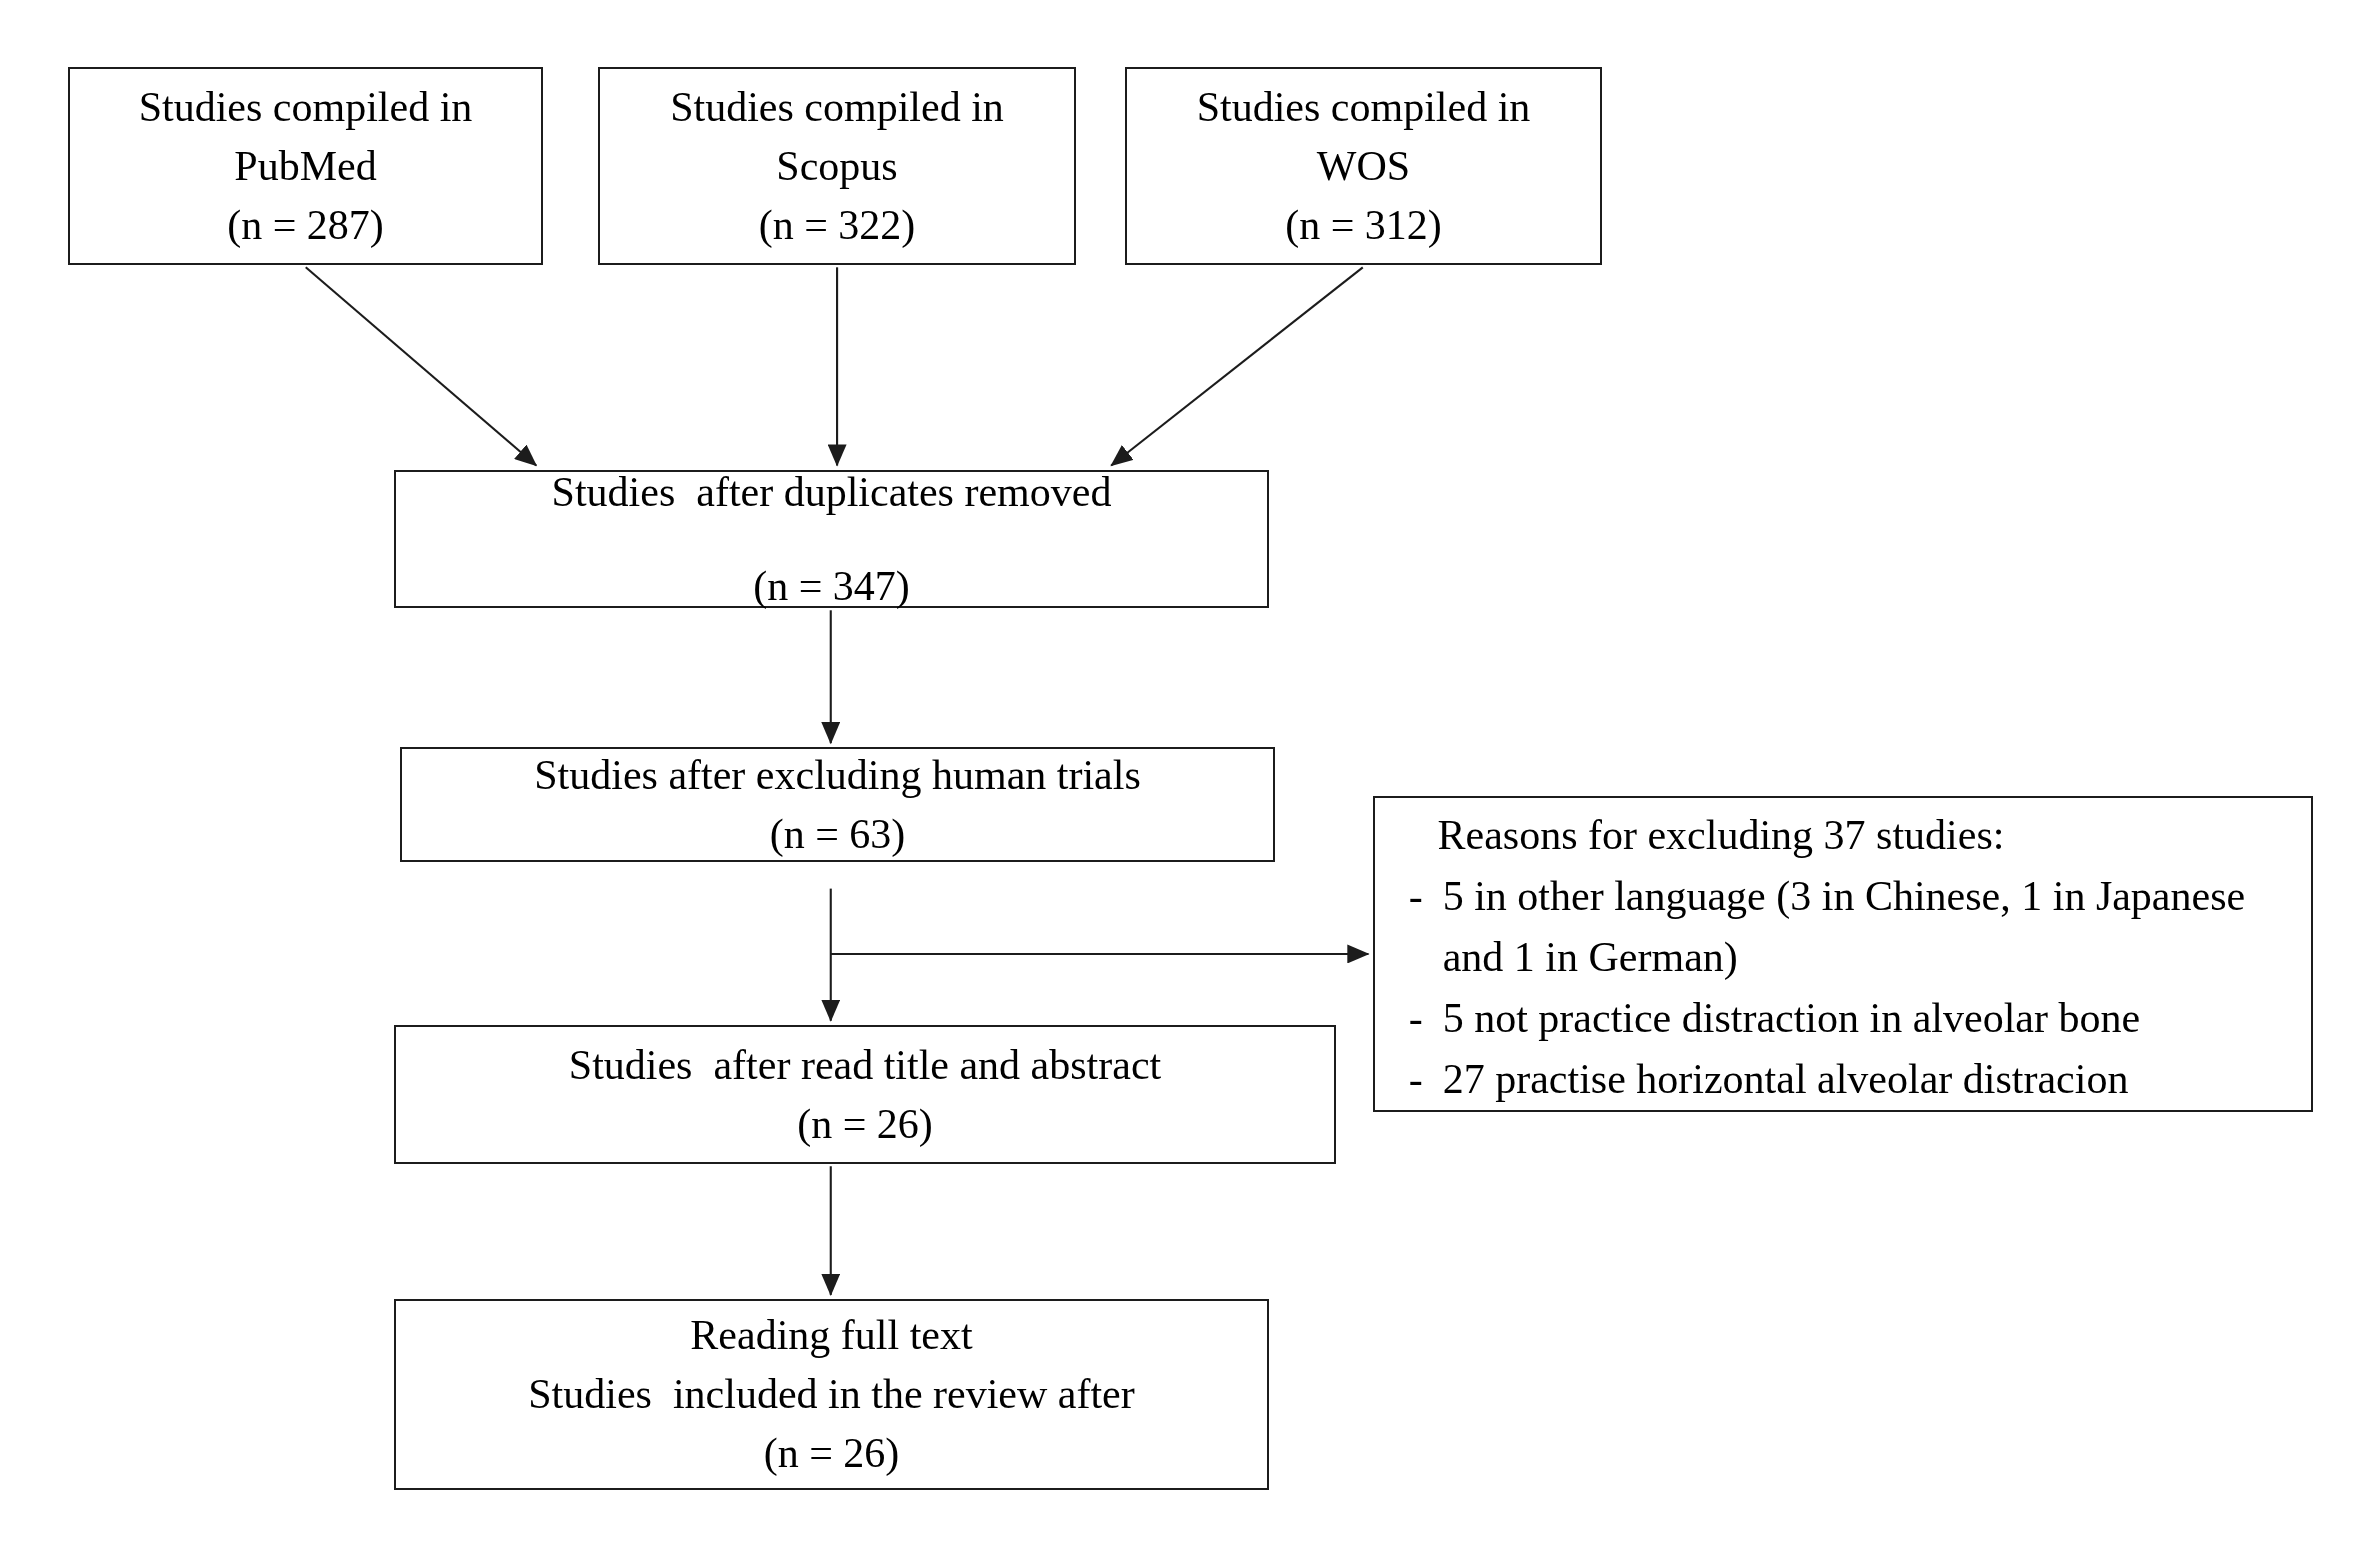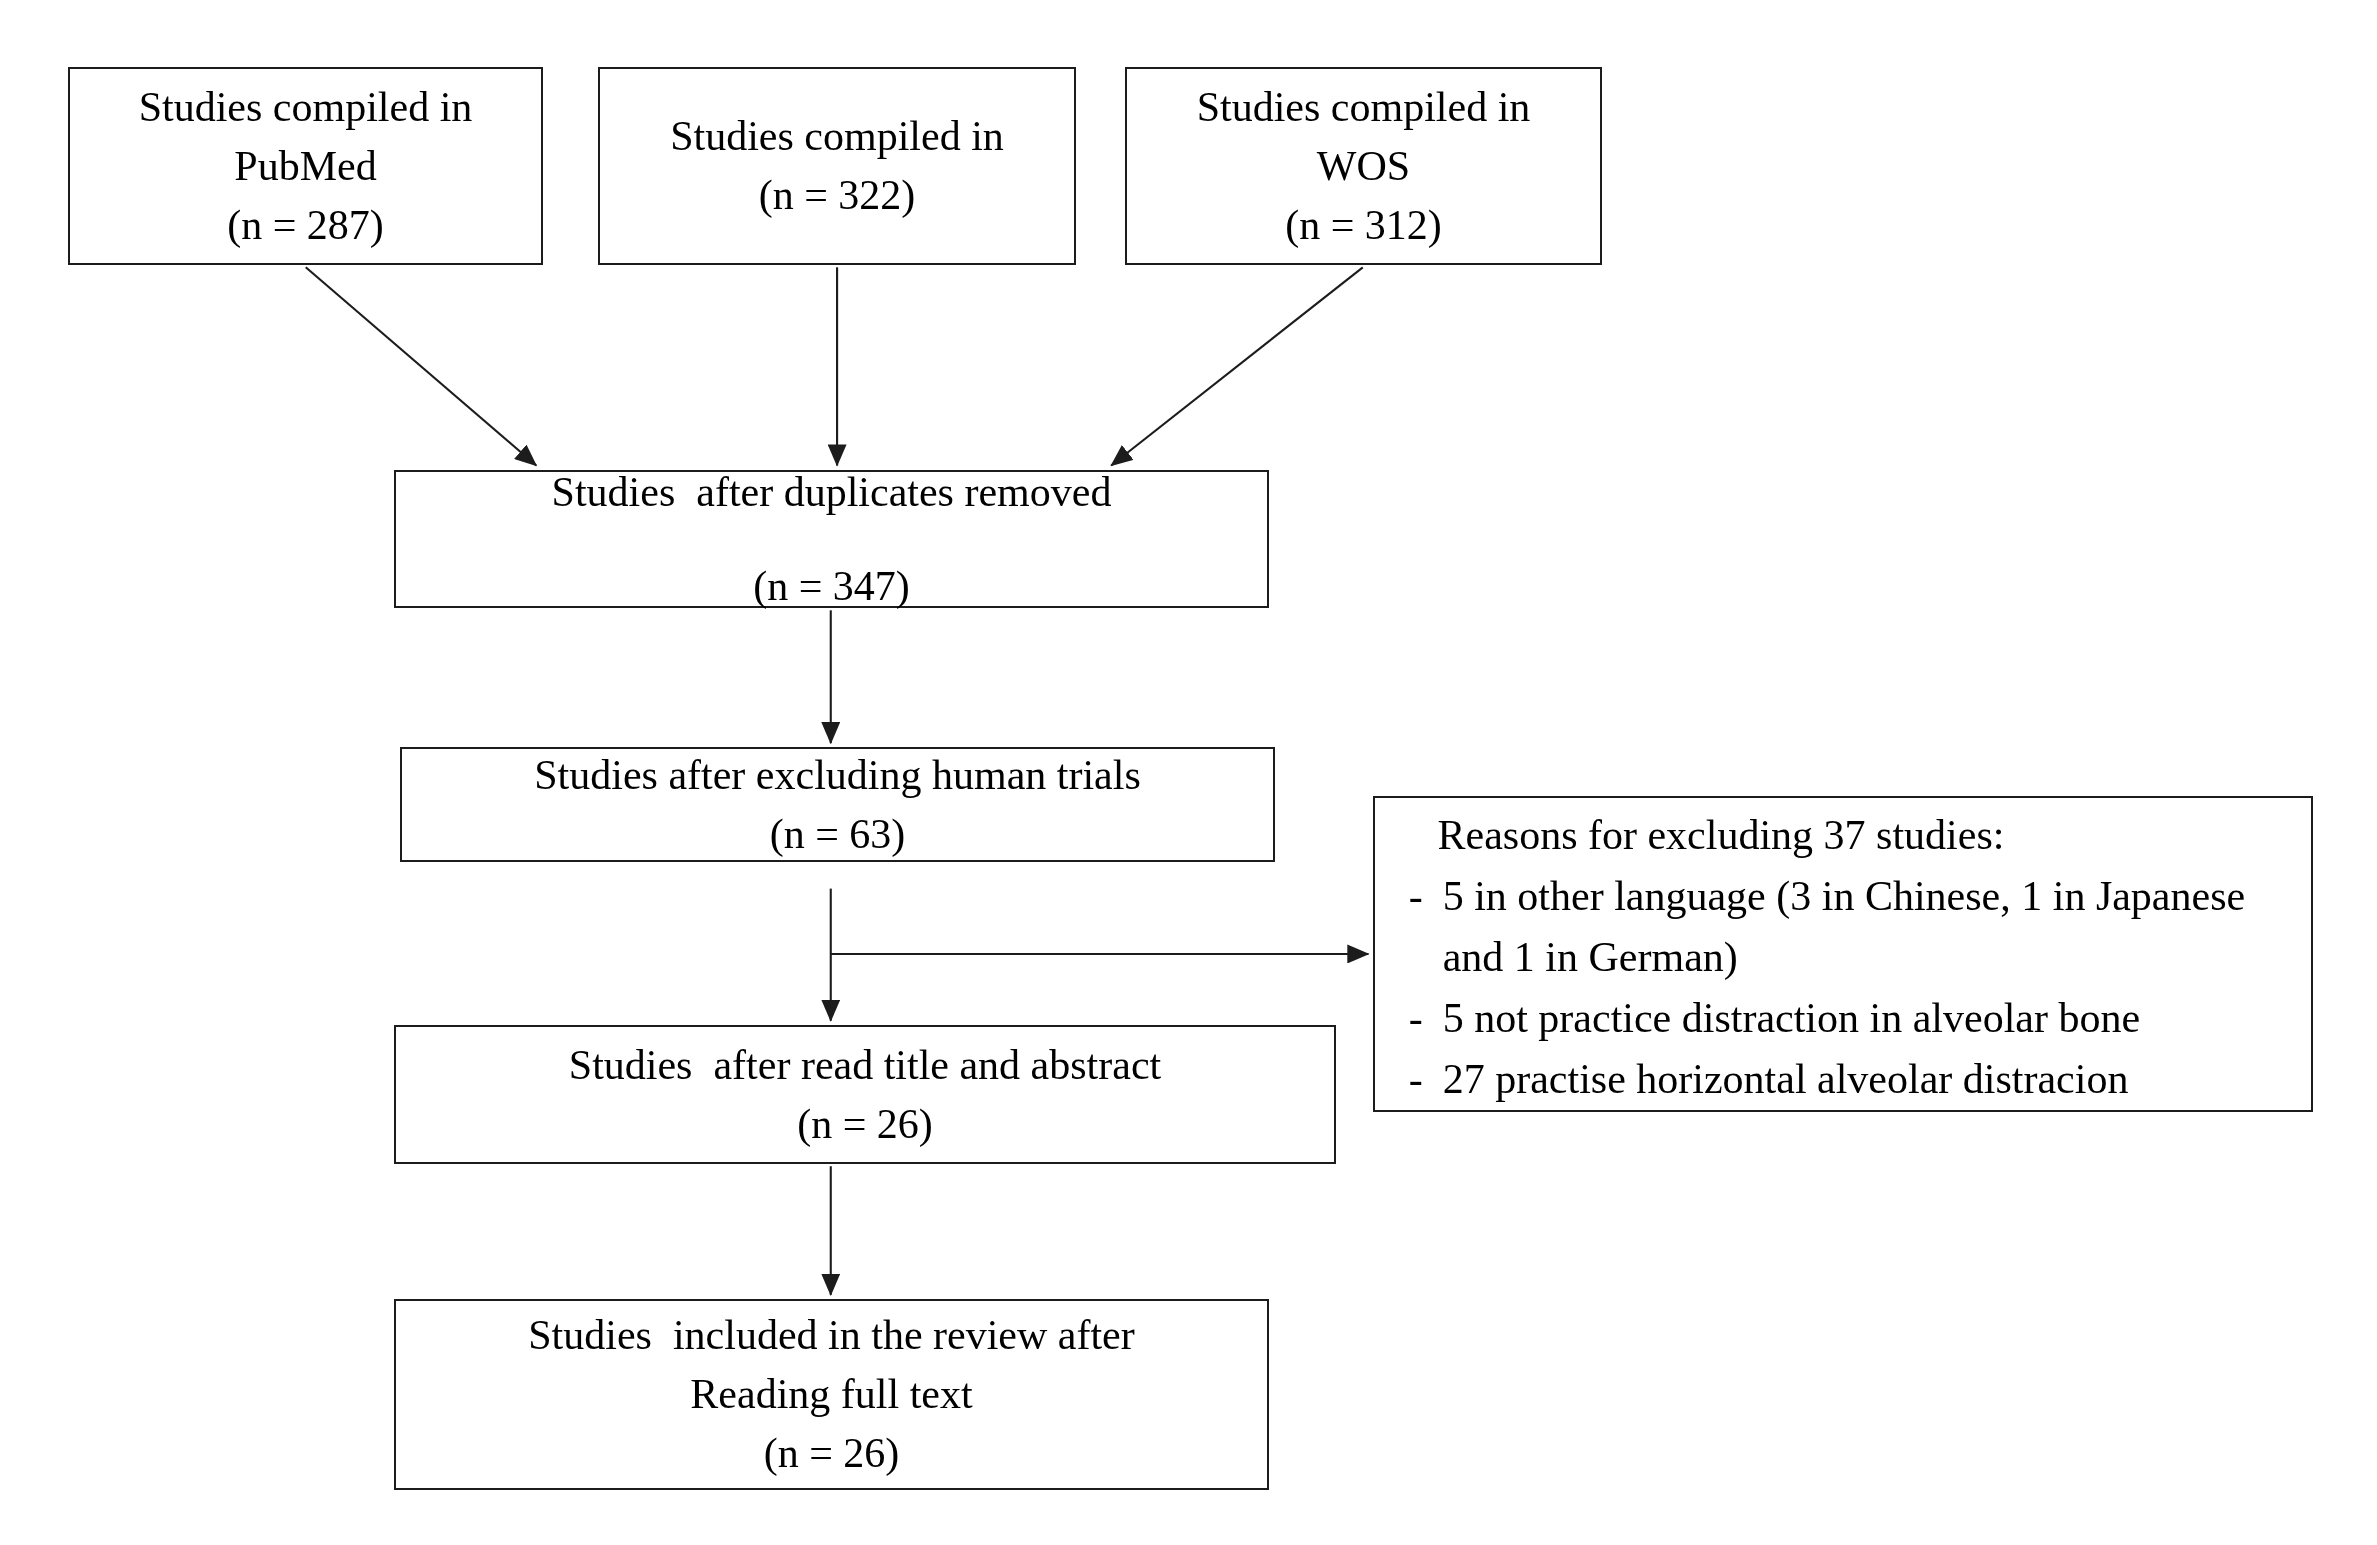--- a/index.html
+++ b/index.html
@@ -88,20 +88,21 @@
   </svg>
 
   <div class="box" style="left:68px; top:67px; width:475px; height:198px;">
     <div class="line">Studies compiled in</div>
     <div class="line">PubMed</div>
     <div class="line">(n = 287)</div>
   </div>
 
   <div class="box" style="left:598px; top:67px; width:478px; height:198px;">
     <div class="line">Studies compiled in</div>
+    <div class="line">Scopus</div>
     <div class="line">(n = 322)</div>
   </div>
 
   <div class="box" style="left:1125px; top:67px; width:477px; height:198px;">
     <div class="line">Studies compiled in</div>
     <div class="line">WOS</div>
     <div class="line">(n = 312)</div>
   </div>
 
   <div class="box" style="left:394px; top:470px; width:875px; height:138px;gap:35px;">
@@ -113,22 +114,22 @@
     <div class="line">Studies after excluding human trials</div>
     <div class="line">(n = 63)</div>
   </div>
 
   <div class="box" style="left:394px; top:1025px; width:942px; height:139px;">
     <div class="line">Studies  after read title and abstract</div>
     <div class="line">(n = 26)</div>
   </div>
 
   <div class="box" style="left:394px; top:1299px; width:875px; height:191px;">
+    <div class="line">Reading full text</div>
     <div class="line">Studies  included in the review after</div>
-    <div class="line">Reading full text</div>
     <div class="line">(n = 26)</div>
   </div>
 
   <div class="box note" style="left:1373px; top:796px; width:940px; height:316px;">
     <div class="note-title">Reasons for excluding 37 studies:</div>
     <div class="bullet">
       <span class="dash">-</span>
       <span class="text">5 in other language (3 in Chinese, 1 in Japanese and 1 in German)</span>
     </div>
     <div class="bullet">

